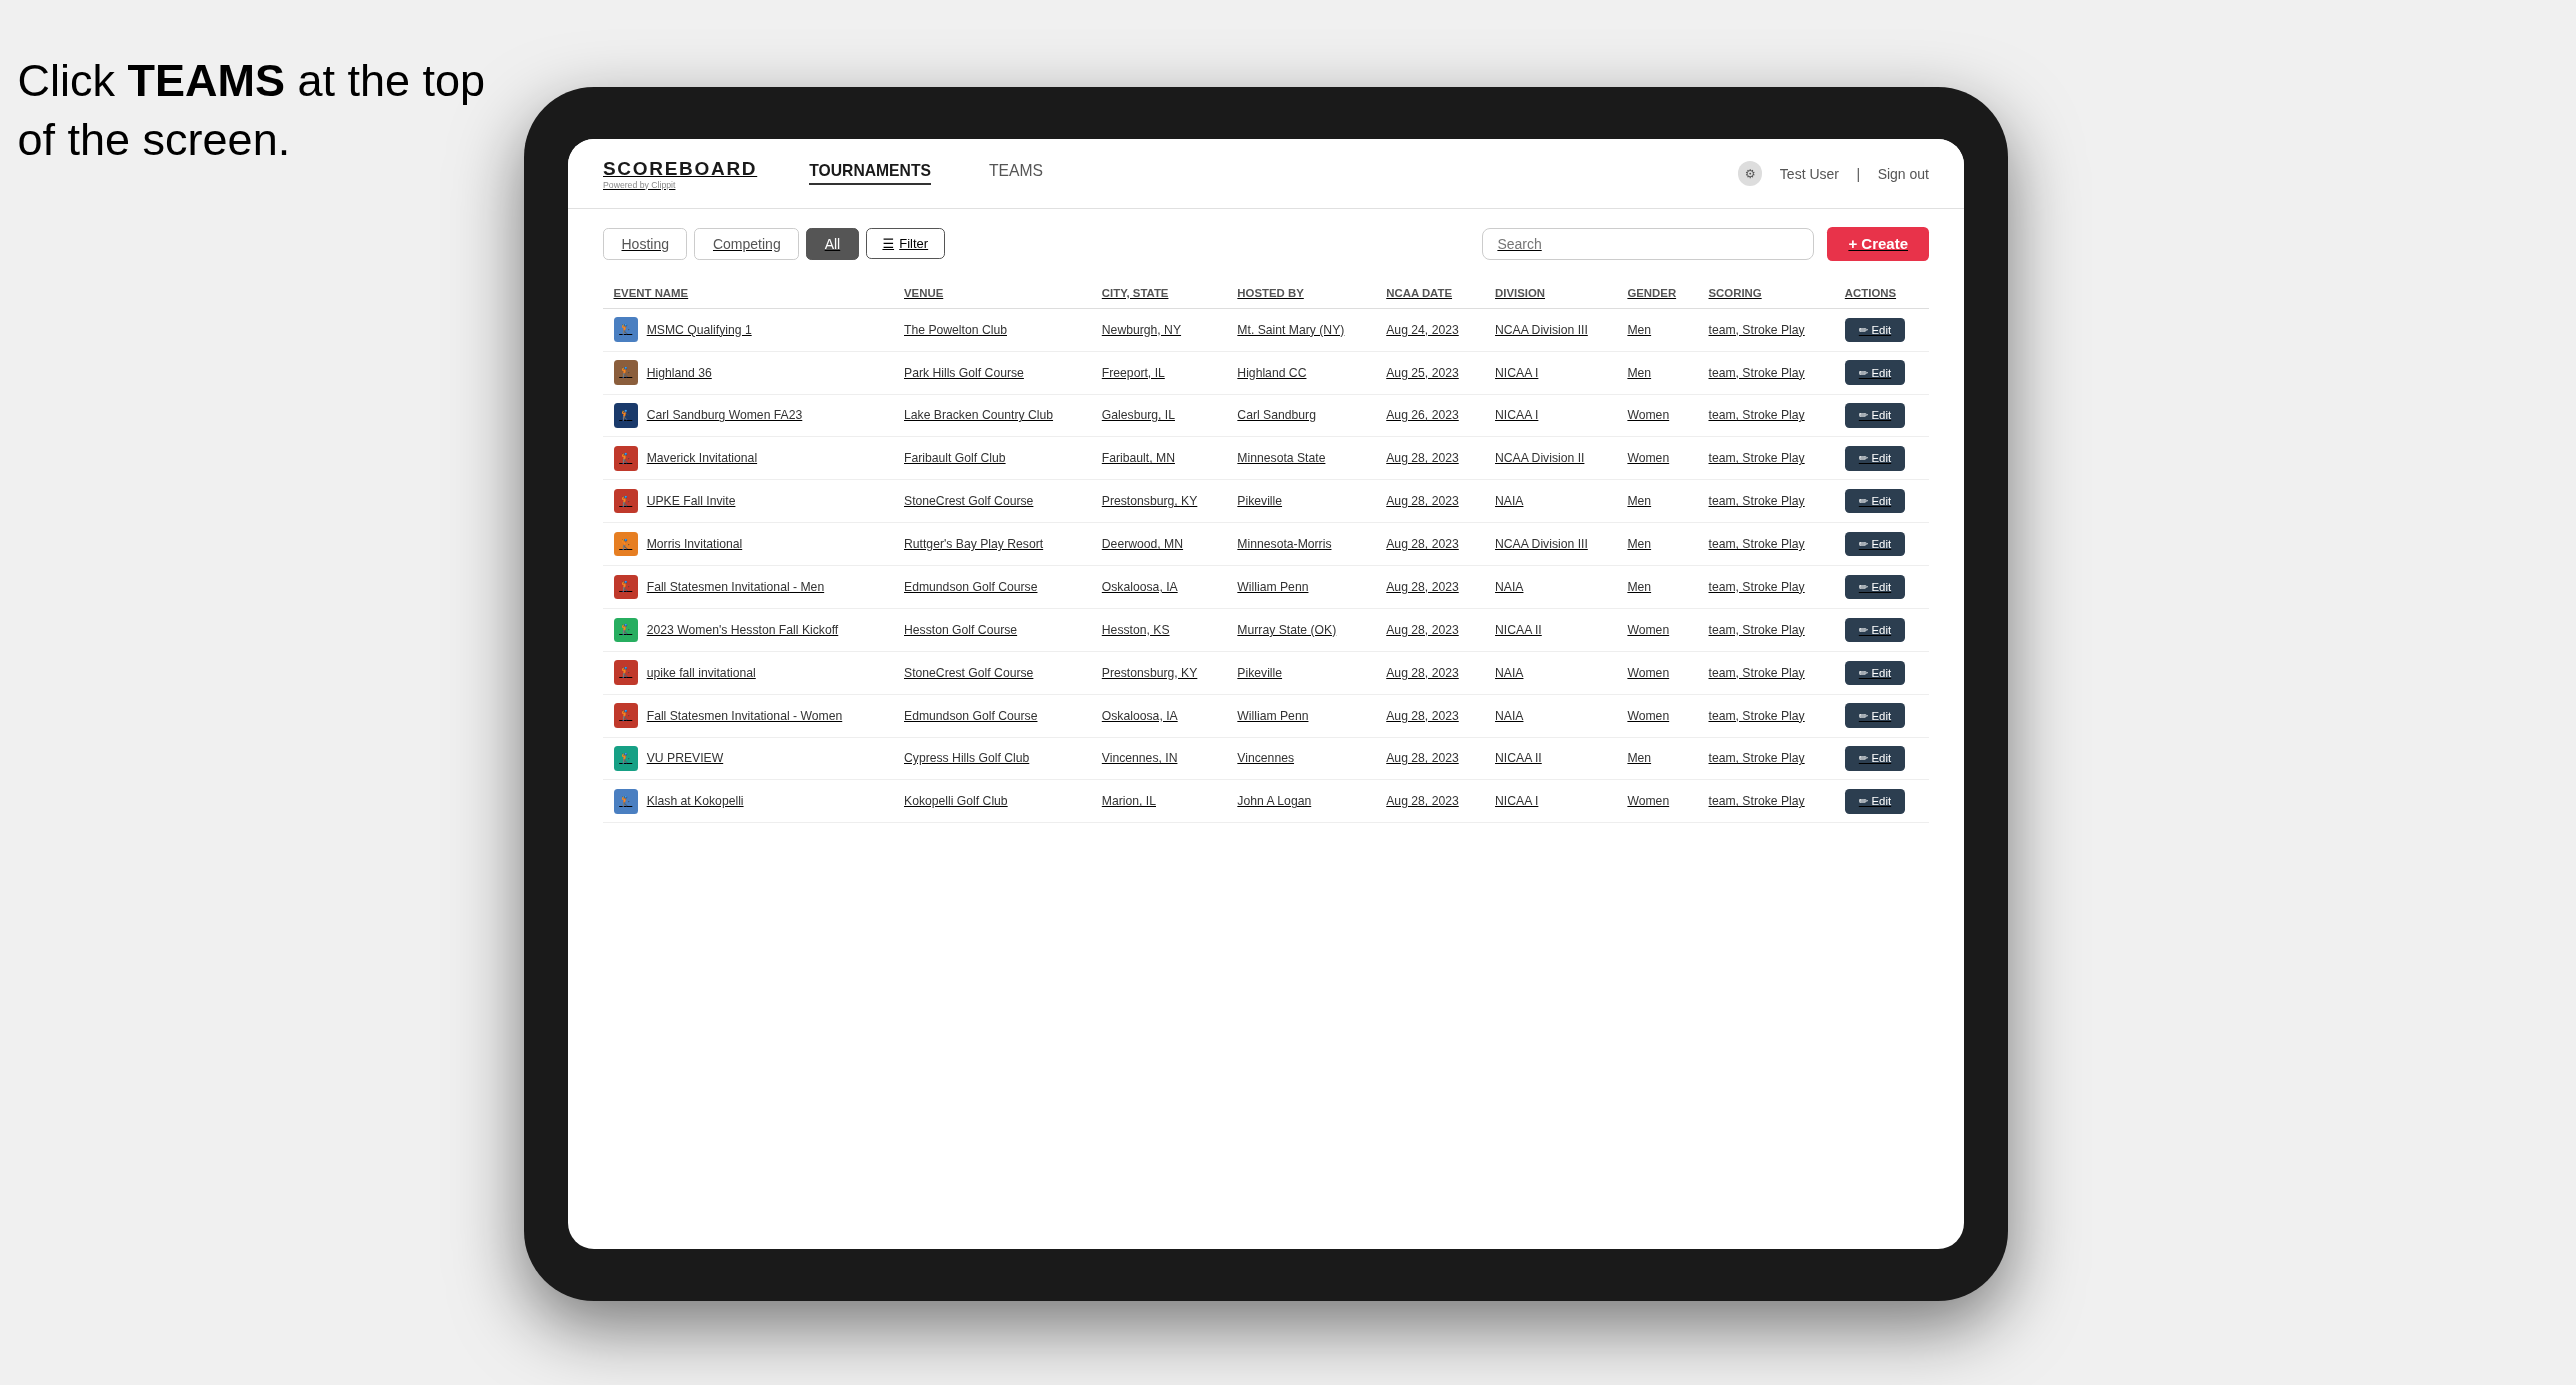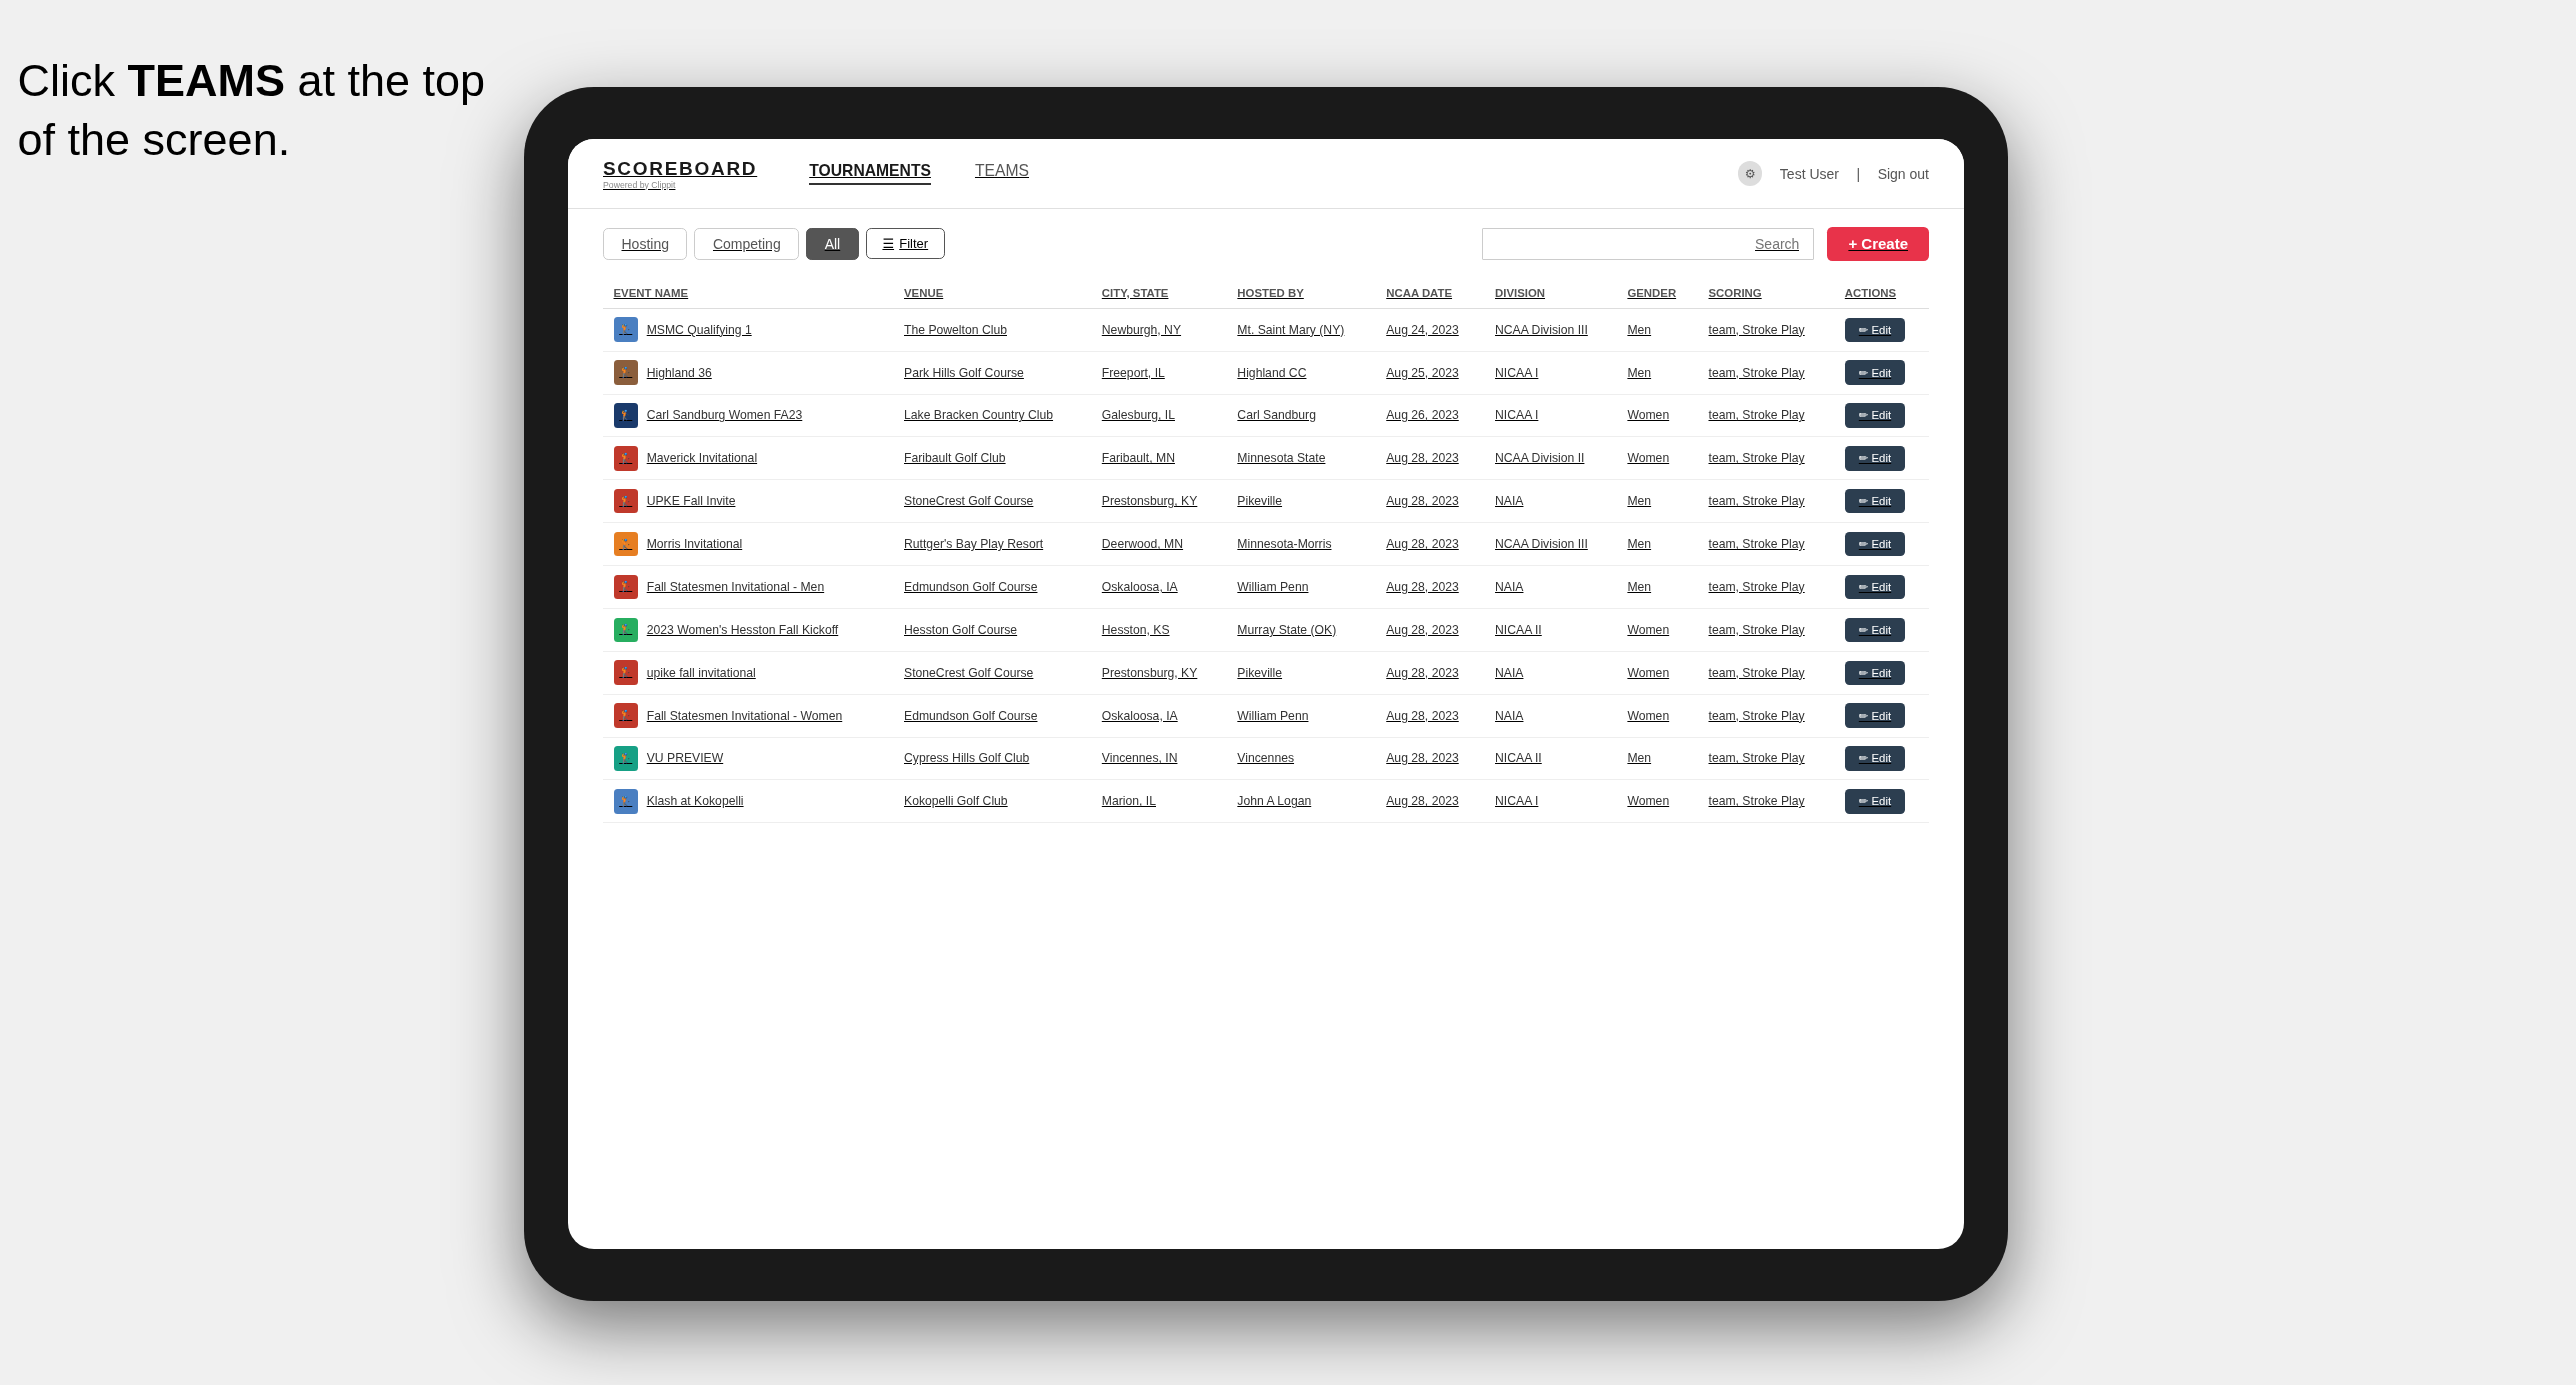--- a/index.html
+++ b/index.html
@@ -81,22 +81,21 @@
       letter-spacing: 1.7px;
     }
 
     .logo-subtitle {
       font-size: 8.7px;
       color: #888;
     }
 
     .nav-links {
       display: flex;
-      gap: 44px;
-      text-decoration: underline;
+      gap: 58px;
     }
 
     .nav-link {
       font-size: 15.7px;
       color: #555;
       cursor: pointer;
       padding-bottom: 3.5px;
       text-decoration: none;
     }
 
@@ -179,25 +178,24 @@
 
     .toolbar-right {
       display: flex;
       align-items: center;
       gap: 13px;
     }
 
     .search-input {
       padding: 7px 14px;
       border: 0.9px solid #ccc;
-      border-radius: 1px;
+      border-radius: 8px;
       font-size: 14px;
       width: 332px;
       color: #be185d;
-      text-align: right;
     }
 
     .create-btn {
       padding: 8.7px 21px;
       background: #e8334a;
       color: #fff;
       border: none;
       border-radius: 5.2px;
       font-size: 15px;
       cursor: pointer;

